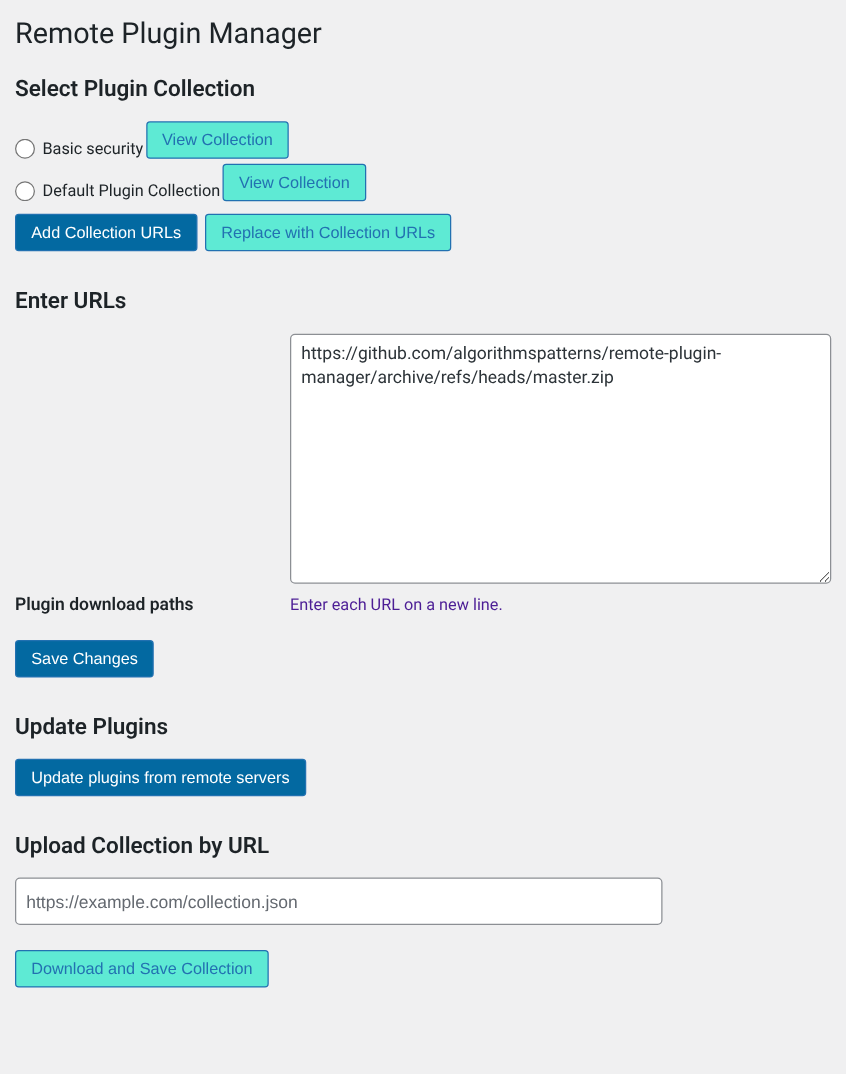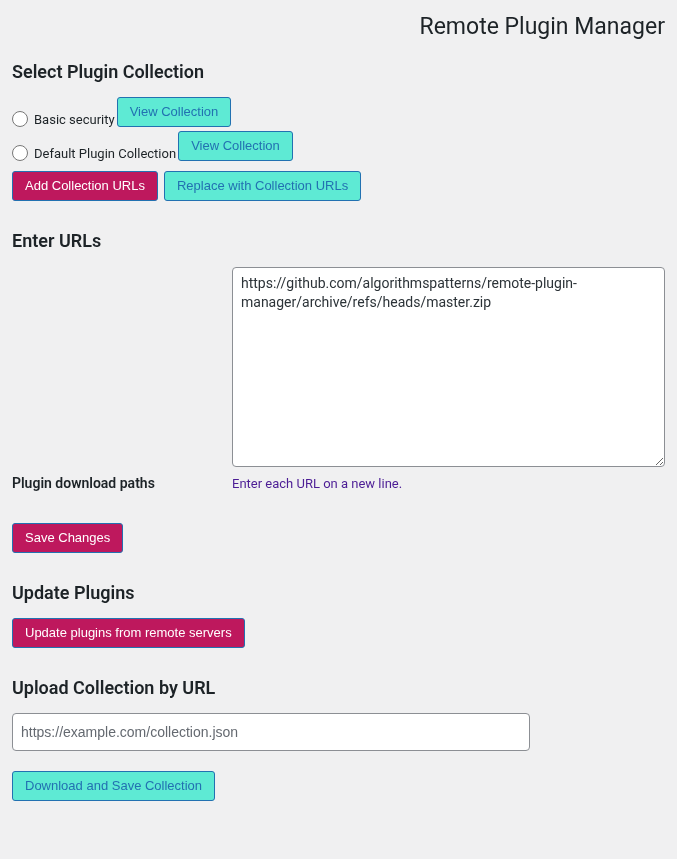--- a/index.html
+++ b/index.html
@@ -13,21 +13,20 @@
       color: #1d2327;
       padding: 12px;
       font-size: 13px;
     }
     h1 {
       font-size: 23px;
       font-weight: 400;
       color: #1d2327;
       margin-bottom: 18px;
       line-height: 1.3;
-      text-align: right;
     }
     h2 {
       font-size: 18px;
       font-weight: 600;
       color: #1d2327;
       margin-bottom: 14px;
       line-height: 1.3;
     }
     .section {
       margin-bottom: 28px;
@@ -60,21 +59,21 @@
       border: 1px solid;
       background: #f6f7f7;
     }
     .btn-secondary {
       color: #2271b1;
       border-color: #2271b1;
       background: #5eead4;
     }
     .btn-primary {
       color: #fff;
-      background: #be185d;
+      background: #0369a1;
       border-color: #2271b1;
     }
     .btn-row {
       margin-top: 10px;
       display: flex;
       gap: 6px;
     }
     .form-table {
       width: 100%;
       margin-top: 8px;
@@ -120,21 +119,21 @@
       min-height: 30px;
       border: 1px solid #8c8f94;
       border-radius: 4px;
       background: #fff;
       color: #2c3338;
     }
     input[type="url"]::placeholder {
       color: #646970;
     }
     .submit-row {
-      margin-top: 32px;
+      margin-top: 20px;
     }
     .upload-input-row {
       margin-bottom: 20px;
     }
   </style>
 </head>
 <body>
 
 <h1>Remote Plugin Manager</h1>
 

